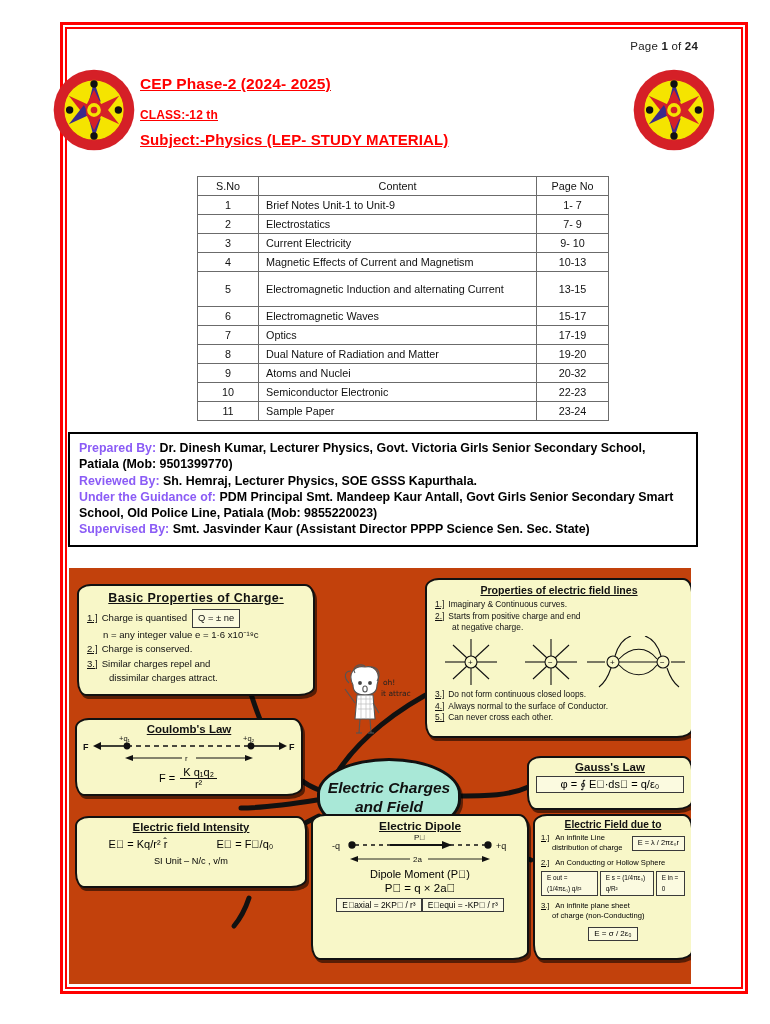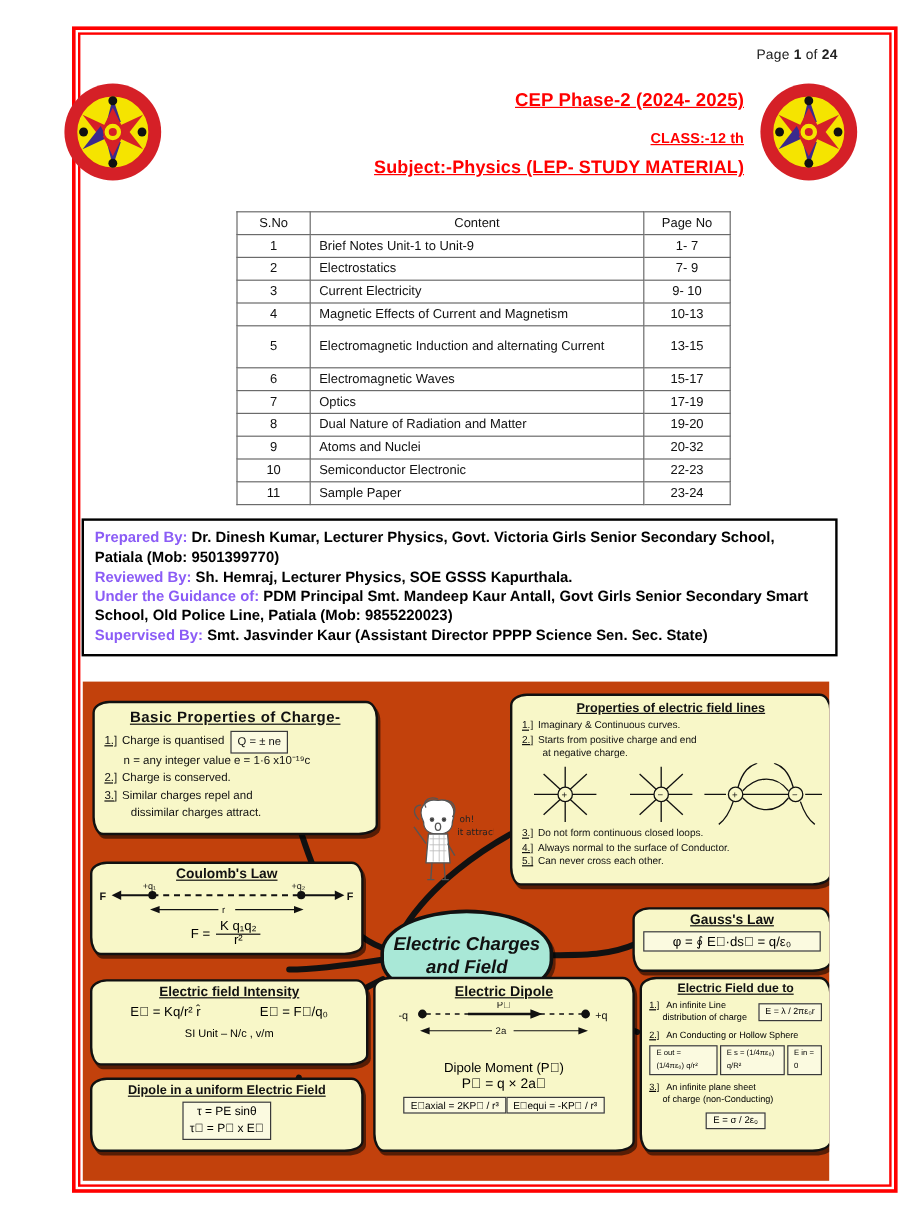--- a/index.html
+++ b/index.html
@@ -14,21 +14,21 @@
   
   .pageno{position:absolute;right:72px;top:40px;font-size:11.5px;color:#222;letter-spacing:.2px;}
   .pageno b{font-weight:bold;}
 
   
   .emblem{position:absolute;width:84px;height:84px;}
   .emblem.left{left:52px;top:68px;}
   .emblem.right{left:632px;top:68px;}
 
   
-  .titles{position:absolute;left:150px;top:75px;width:470px;text-align:right;}
+  .titles{position:absolute;left:140px;top:75px;width:470px;text-align:left;text-decoration:underline;}
   .t-line{color:#ff0000;font-weight:bold;text-decoration:underline;margin:0 0 15px 0;font-size:15.5px;letter-spacing:.1px;}
   .t-line.t2{font-size:12px;margin-bottom:9px;}
   .t-line.t3{font-size:15px;margin-bottom:0;}
 
   
   table.toc{position:absolute;left:197px;top:176px;width:412px;border-collapse:collapse;font-size:10.8px;color:#111;}
   table.toc td,table.toc th{border:1px solid #6b6b6b;padding:3px 4px;font-weight:normal;}
   table.toc th{text-align:center;font-weight:normal;}
   table.toc td.c-sno{width:52px;text-align:center;}
   table.toc td.c-pg{width:63px;text-align:center;}
@@ -401,21 +401,21 @@
           <line x1="34" y1="24" x2="166" y2="24" stroke-width=".9"></line>
           <polygon points="30,24 38,21 38,27" fill="#111" stroke="none"></polygon>
           <polygon points="170,24 162,21 162,27" fill="#111" stroke="none"></polygon>
         </g>
         <text x="12" y="14" font-size="9" fill="#111">-q</text>
         <text x="176" y="14" font-size="9" fill="#111">+q</text>
         <text x="94" y="5" font-size="8" fill="#111">P⃗</text>
         <rect x="90" y="18" width="18" height="11" fill="#f8f7c8"></rect>
         <text x="93" y="27" font-size="8" fill="#111">2a</text>
       </svg>
-      <div style="text-align:center;font-size:11px;margin-top:17px;">Dipole  Moment (P⃗)</div>
+      <div style="text-align:center;font-size:11px;margin-top:1px;">Dipole  Moment (P⃗)</div>
       <div style="text-align:center;font-size:11.5px;margin-top:2px;">P⃗ = q × 2a⃗</div>
       <div style="display:flex;justify-content:center;margin-top:4px;">
         <span class="eqbox" style="font-size:8.4px;">E⃗axial = 2KP⃗ / r³</span>
         <span class="eqbox" style="font-size:8.4px;">E⃗equi = -KP⃗ / r³</span>
       </div>
     </div>
 
     <div class="blob" style="left:464px;top:246px;width:160px;height:146px;padding:3px 6px;">
       <div class="hd" style="font-size:10.2px;">Electric Field due to</div>
       <div style="font-size:7.6px;line-height:10.4px;margin-top:3px;">
@@ -433,24 +433,15 @@
           <span class="eqbox" style="font-size:6.4px;">E in = 0</span>
         </div>
         <div style="margin-top:5px;"><span class="idx">3.]</span> <span>An infinite plane sheet</span></div>
         <div style="padding-left:11px;">of charge (non-Conducting)</div>
         <div style="text-align:center;margin-top:5px;">
           <span class="eqbox" style="font-size:8px;">E = σ / 2ε₀</span>
         </div>
       </div>
     </div>
 
-    <div class="blob" style="left:6px;top:330px;width:228px;height:62px;padding:3px 7px;">
-      <div class="hd" style="font-size:10.6px;">Dipole in a uniform Electric Field</div>
-      <div style="text-align:center;margin-top:3px;">
-        <span class="eqbox" style="font-size:10px;line-height:14px;display:inline-block;text-align:center;">
-          <span style="display:block;">τ = PE sinθ</span>
-          <span style="display:block;">τ⃗ = P⃗ x E⃗</span>
-        </span>
-      </div>
-    </div>
 
   </div>
 </div>
 
 </body></html>

